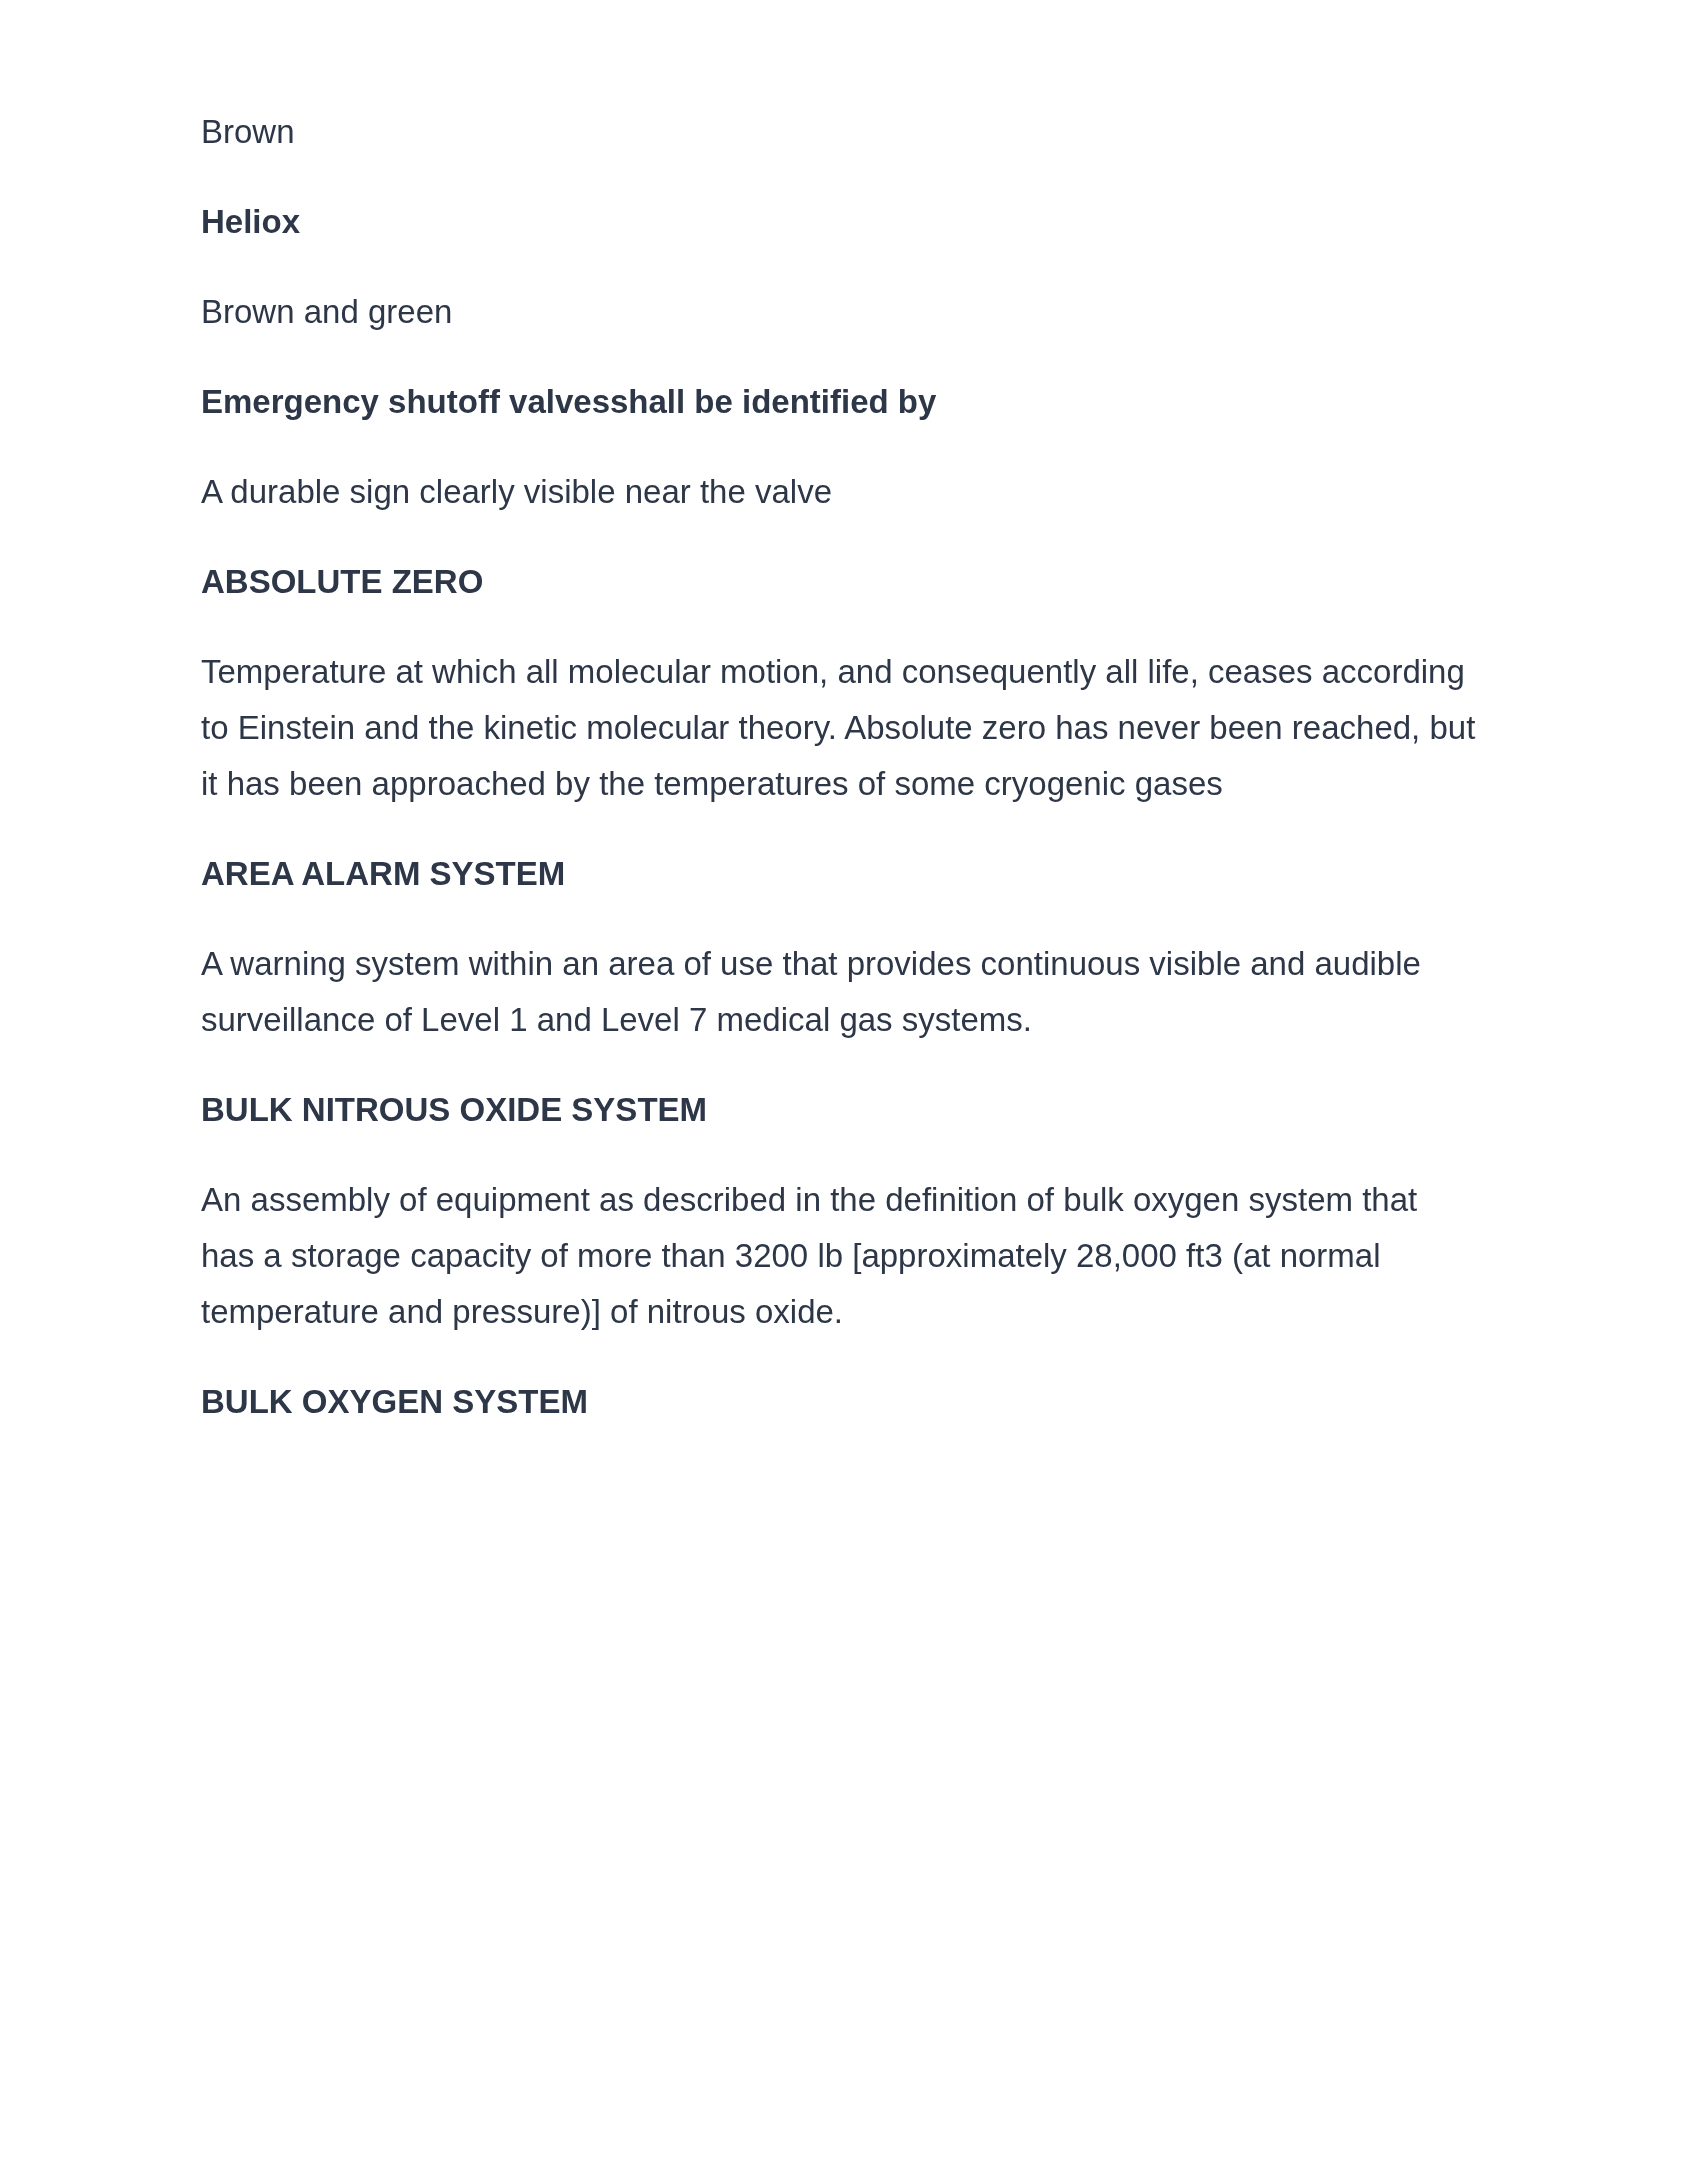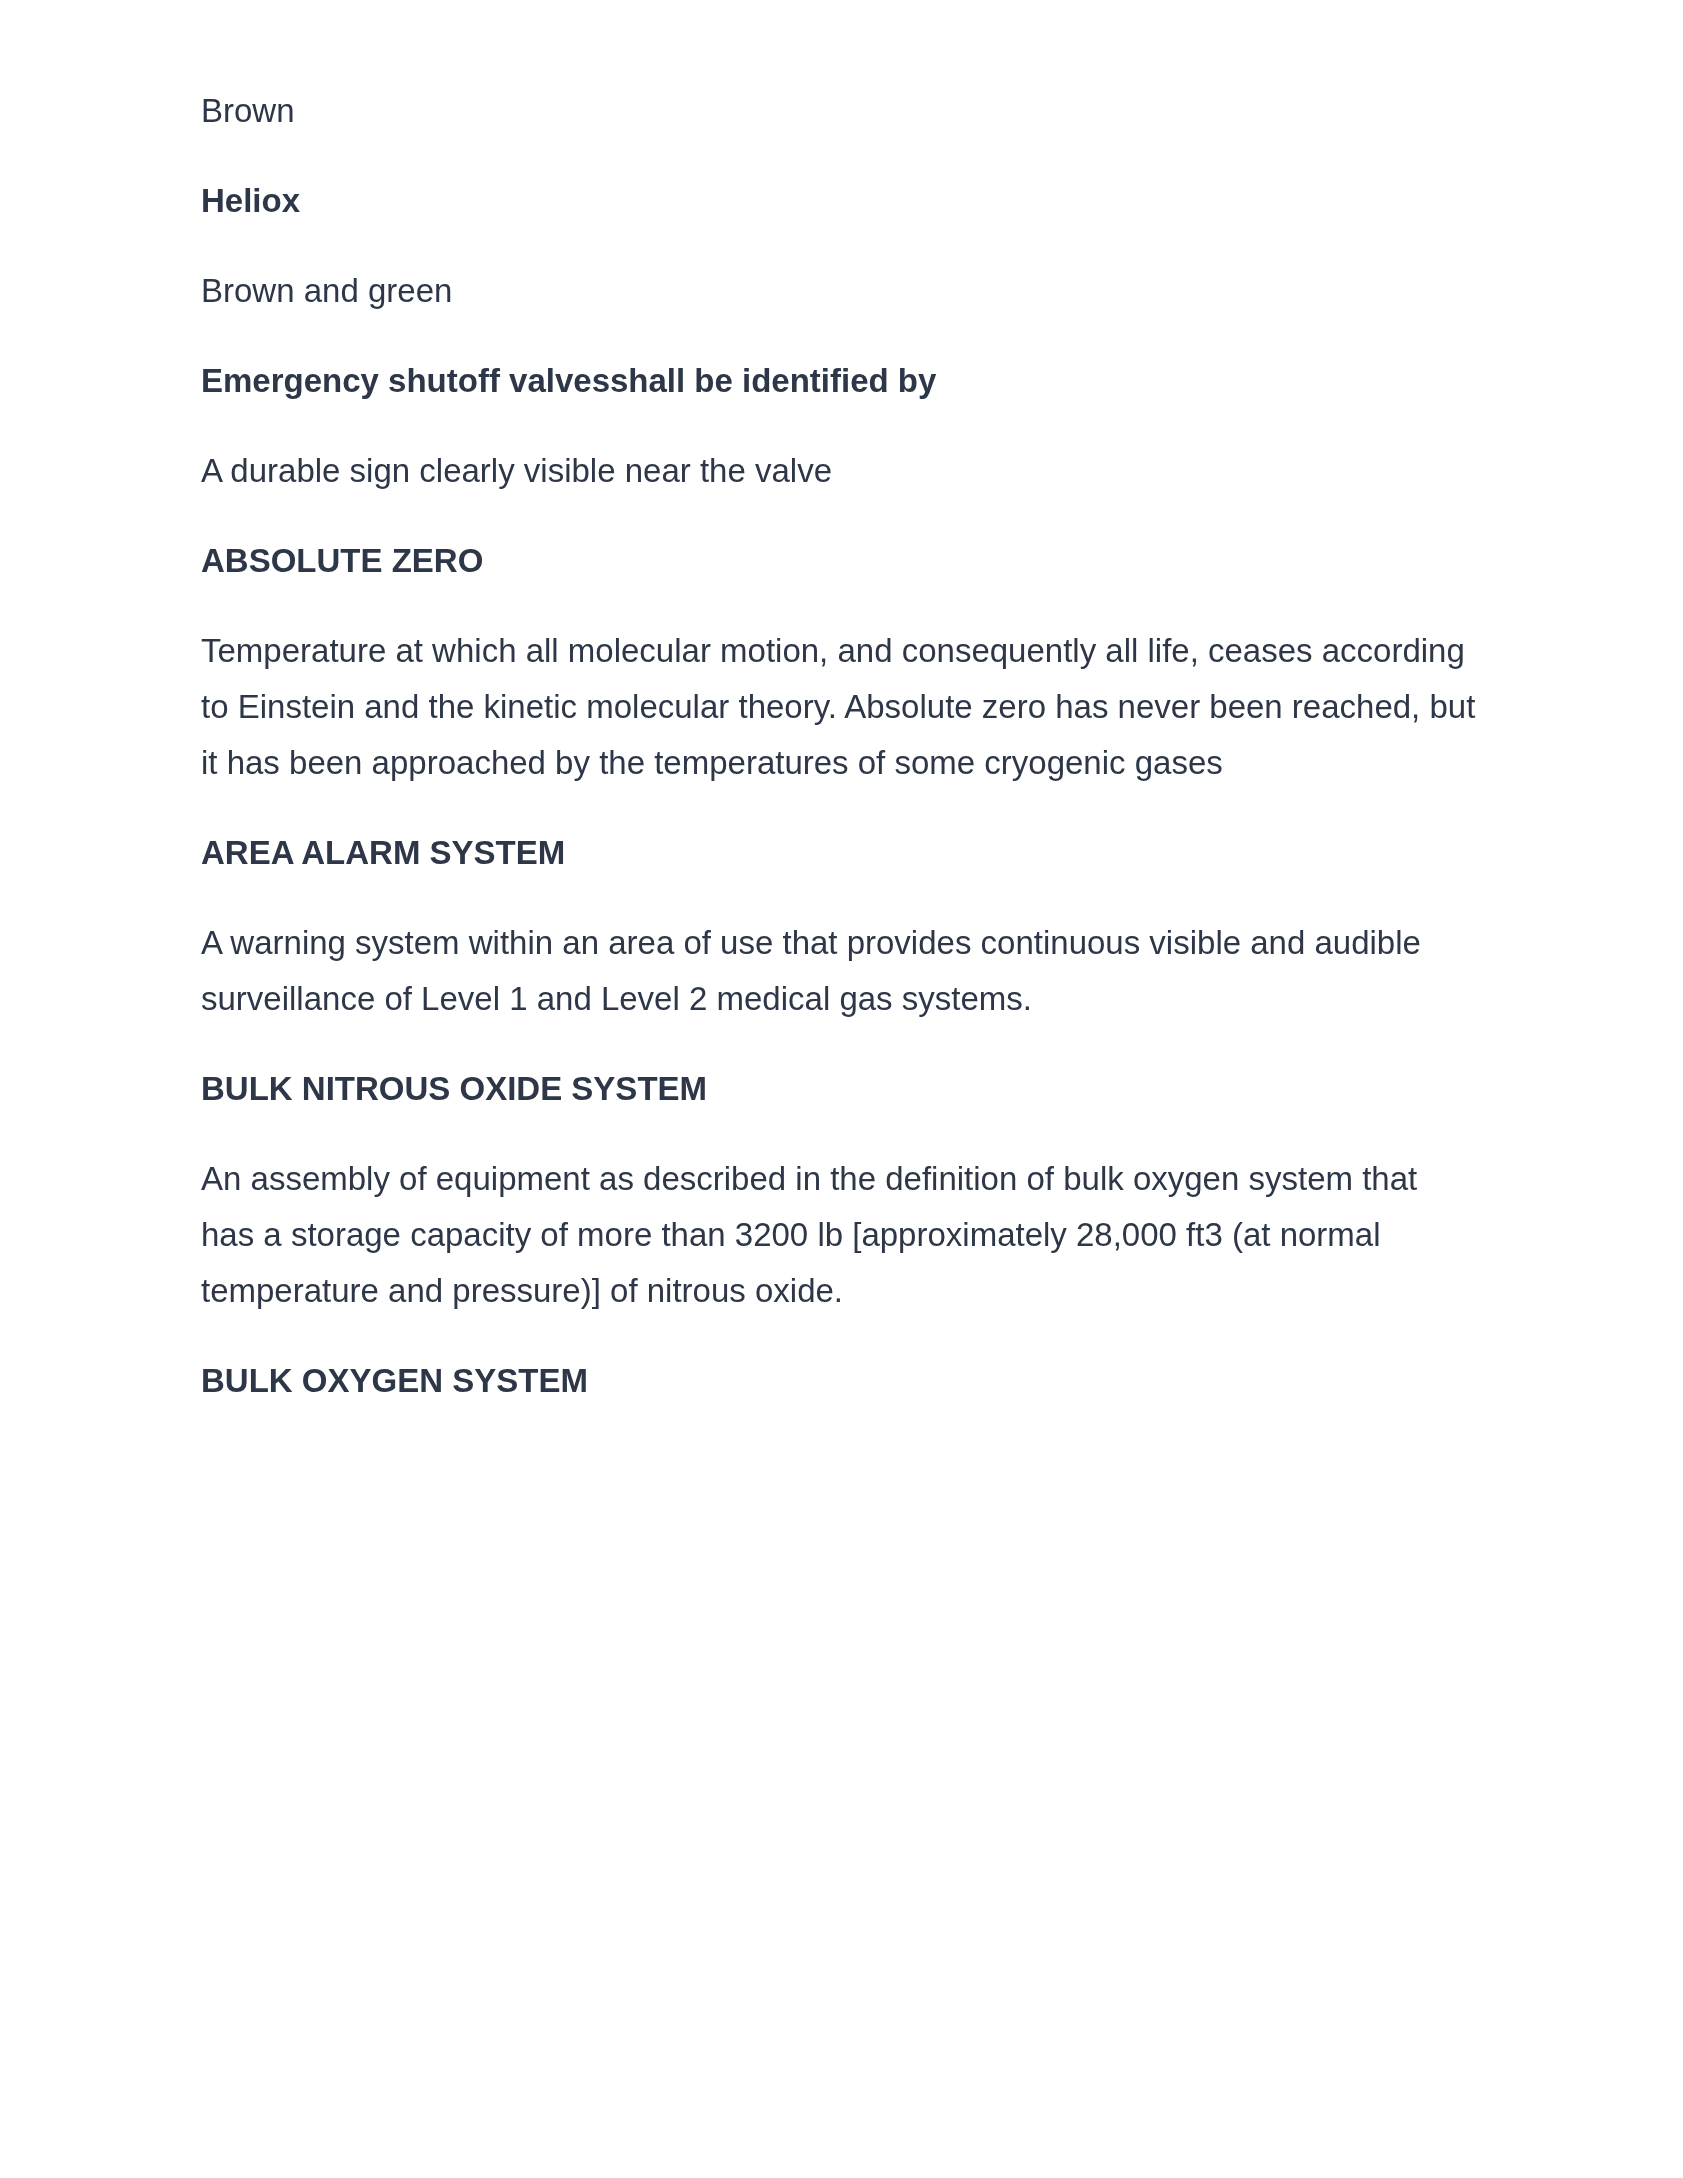--- a/index.html
+++ b/index.html
@@ -6,21 +6,21 @@
     margin: 0;
     padding: 0;
     background: #ffffff;
   }
   .page {
     position: relative;
     width: 1683px;
     height: 2178px;
     background: #ffffff;
     box-sizing: border-box;
-    padding: 83px 205px 0 201px;
+    padding: 104px 205px 0 201px;
     overflow: hidden;
   }
   .doc {
     width: 1277px;
     font-family: "Liberation Sans", "DejaVu Sans", sans-serif;
     font-size: 33px;
     line-height: 56px;
     color: #2d3748;
   }
   .doc p {
@@ -38,19 +38,19 @@
 <div class="page">
   <div class="doc">
     <p>Brown</p>
     <p class="bold">Heliox</p>
     <p>Brown and green</p>
     <p class="bold">Emergency shutoff valvesshall be identified by</p>
     <p>A durable sign clearly visible near the valve</p>
     <p class="bold">ABSOLUTE ZERO</p>
     <p>Temperature at which all molecular motion, and consequently all life, ceases according to Einstein and the kinetic molecular theory. Absolute zero has never been reached, but it has been approached by the temperatures of some cryogenic gases</p>
     <p class="bold">AREA ALARM SYSTEM</p>
-    <p>A warning system within an area of use that provides continuous visible and audible surveillance of Level 1 and Level 2 medical gas systems.</p>
+    <p>A warning system within an area of use that provides continuous visible and audible surveillance of Level 1 and Level 7 medical gas systems.</p>
     <p class="bold">BULK NITROUS OXIDE SYSTEM</p>
     <p>An assembly of equipment as described in the definition of bulk oxygen system that has a storage capacity of more than 3200 lb [approximately 28,000 ft3 (at normal temperature and pressure)] of nitrous oxide.</p>
     <p class="bold">BULK OXYGEN SYSTEM</p>
   </div>
 </div>
 
 
 </body></html>

